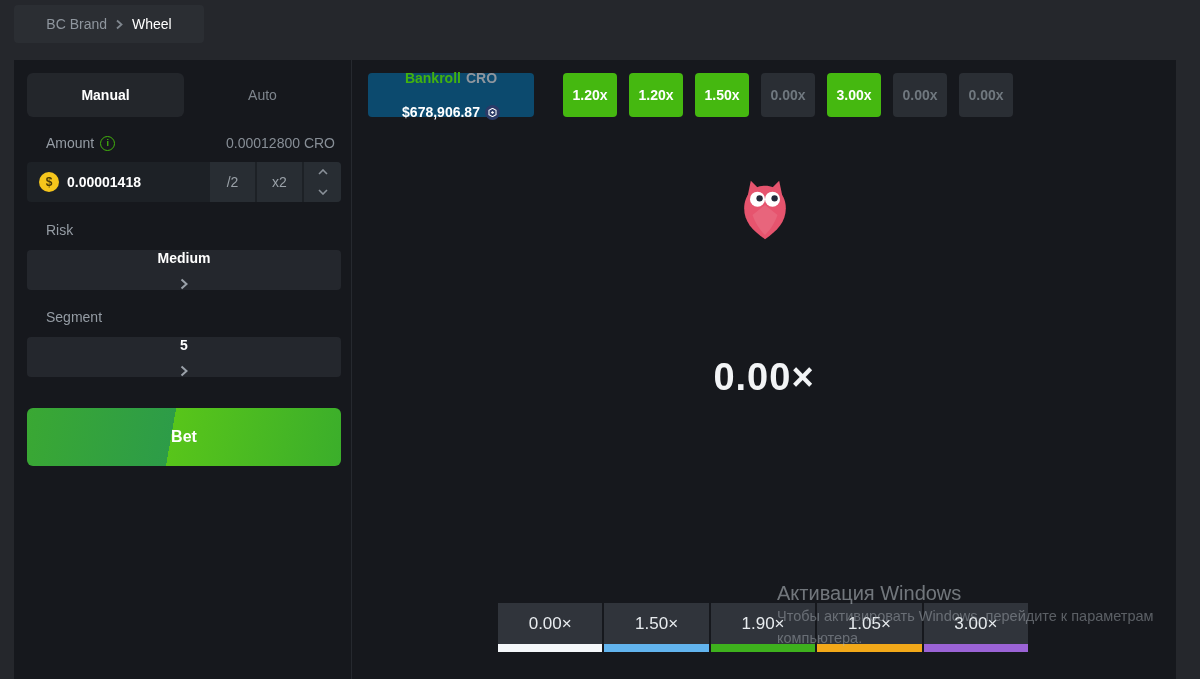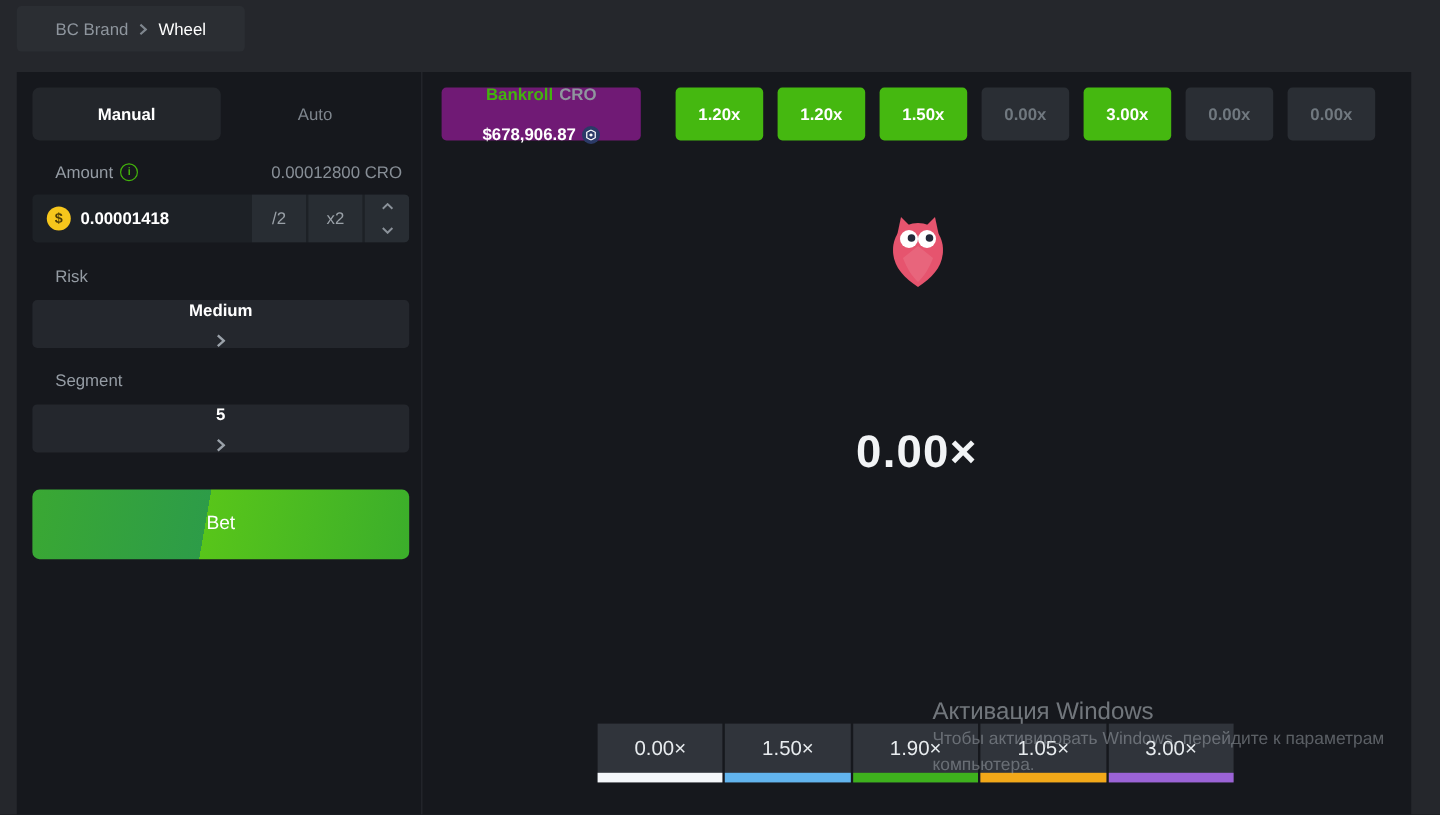--- a/index.html
+++ b/index.html
@@ -75,41 +75,41 @@
     position:absolute; left:13px; width:314px; height:40px; background:#24272d;
     border-radius:4px; display:flex; align-items:center; justify-content:space-between;
     padding:0 14px; cursor:pointer;flex-direction:column;
   }
   .select-value { color:#ffffff; font-size:14px; font-weight:700; }
   
   .bet-btn {
     position:absolute; left:13px; top:348px; width:314px; height:58px;
     border:none; border-radius:6px; cursor:pointer;
     background:linear-gradient(100deg, #3aa833 0%, #2d9c48 46%, #58c51a 46%, #3bae2b 100%);
-    color:#ffffff; font-size:16px; font-weight:400;
+    color:#ffffff; font-size:16px; font-weight:700;
     font-family:"Liberation Sans", sans-serif;
   }
   
   .main { position:absolute; left:338px; top:0; width:824px; height:619px; }
   .bankroll {
     position:absolute; left:16px; top:13px; width:166px; height:44px;
-    background:#701a75; border-radius:4px; display:flex; flex-direction:column;
+    background:#0c4a6e; border-radius:4px; display:flex; flex-direction:column;
     align-items:center; justify-content:center; font-size:14px; font-weight:700;
     line-height:18px;
     gap:16px;
   }
   .bankroll-top { display:flex; gap:5px; }
   .bankroll-label { color:#43b30e; }
   .bankroll-cur { color:#8f969e; }
   .bankroll-bottom { display:flex; align-items:center; gap:5px; color:#ffffff; }
   .cro-coin { width:15px; height:15px; border-radius:50%; background:#2b3a67;
     display:inline-flex; align-items:center; justify-content:center; }
   .history { position:absolute; left:211px; top:13px; display:flex; gap:12px; }
   .badge {
-    width:73px; height:44px; border-radius:4px; display:flex; align-items:center;
+    width:54px; height:44px; border-radius:4px; display:flex; align-items:center;
     justify-content:center; font-size:14px; font-weight:700;
   }
   .badge.win { background:#45b810; color:#ffffff; }
   .badge.lose { background:#2a2e34; color:#70787f; }
   
   .owl-wrap { position:absolute; left:386px; top:120px; width:54px; height:60px; }
   .result {
     position:absolute; left:0; top:296px; width:824px; text-align:center;
     font-size:38px; font-weight:700; color:#f2f4f6; letter-spacing:1px;
   }

